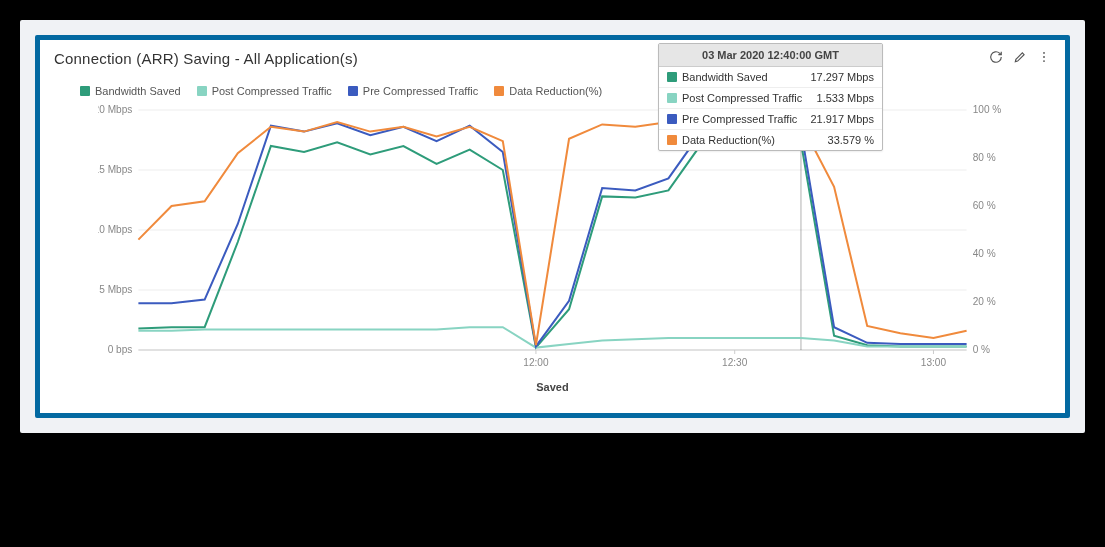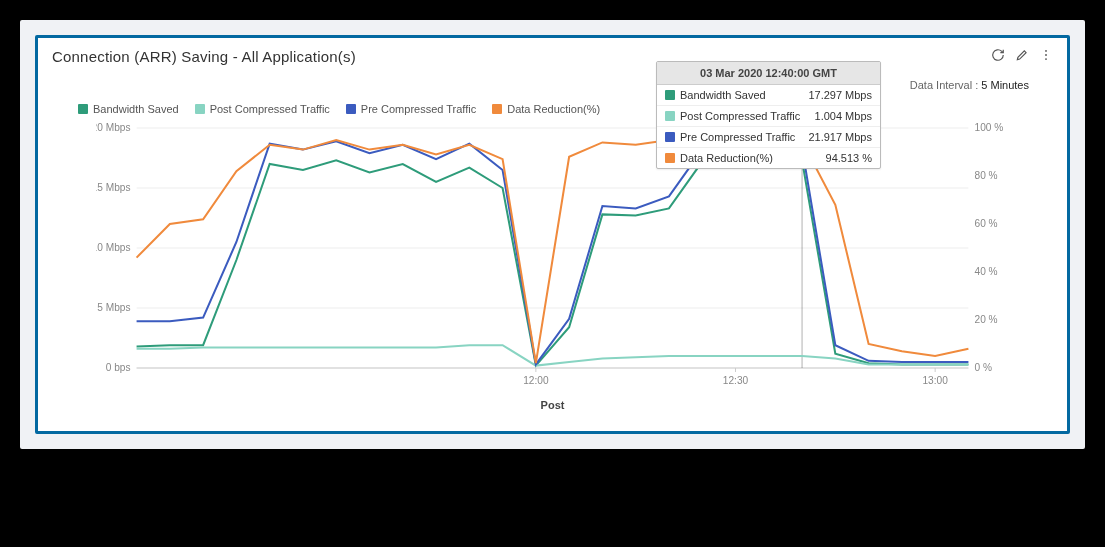--- a/index.html
+++ b/index.html
@@ -11,21 +11,21 @@
     font-size: 12px;
     color: #333;
   }
   .outer {
     background: #f0f2f5;
     padding: 15px;
     border-radius: 2px;
   }
   .card {
     background: #fff;
-    border: 3px solid #0369a1;
+    border: 5px solid #0369a1;
     border-radius: 2px;
   }
   .card-header {
     display: flex;
     justify-content: space-between;
     align-items: center;
     padding: 10px 14px 14px 14px;
   }
   .card-title {
     font-size: 15px;
@@ -143,24 +143,20 @@
           <svg viewBox="0 0 24 24" fill="#555">
               <circle cx="12" cy="5" r="1.6"></circle>
               <circle cx="12" cy="12" r="1.6"></circle>
               <circle cx="12" cy="19" r="1.6"></circle>
             </svg>
         </span>
       </div>
     </div>
 
     <div class="chart-wrap">
-      <div class="top-row">
-        <span>Data Interval :</span>
-        <span class="ival">5 Minutes</span>
-      </div>
 
       <div class="legend">
           <div class="legend-item">
             <span class="swatch" style="background: rgb(46, 156, 122);"></span>
             <span>Bandwidth Saved</span>
           </div>
           <div class="legend-item">
             <span class="swatch" style="background: rgb(136, 212, 194);"></span>
             <span>Post Compressed Traffic</span>
           </div>
@@ -214,36 +210,36 @@
                   <span class="swatch" style="background: rgb(46, 156, 122);"></span>
                   <span>Bandwidth Saved</span>
                 </div>
                 <div class="tooltip-val">17.297 Mbps</div>
               </div>
               <div class="tooltip-row">
                 <div class="tooltip-left">
                   <span class="swatch" style="background: rgb(136, 212, 194);"></span>
                   <span>Post Compressed Traffic</span>
                 </div>
-                <div class="tooltip-val">1.004 Mbps</div>
+                <div class="tooltip-val">1.533 Mbps</div>
               </div>
               <div class="tooltip-row">
                 <div class="tooltip-left">
                   <span class="swatch" style="background: rgb(59, 91, 191);"></span>
                   <span>Pre Compressed Traffic</span>
                 </div>
                 <div class="tooltip-val">21.917 Mbps</div>
               </div>
               <div class="tooltip-row">
                 <div class="tooltip-left">
                   <span class="swatch" style="background: rgb(240, 138, 60);"></span>
                   <span>Data Reduction(%)</span>
                 </div>
-                <div class="tooltip-val">94.513 %</div>
+                <div class="tooltip-val">33.579 %</div>
               </div>
             </div>
         </div>
       </div>
 
-      <div class="xlabel">Post</div>
+      <div class="xlabel">Saved</div>
     </div>
   </div>
 </div>
 
 </body></html>

